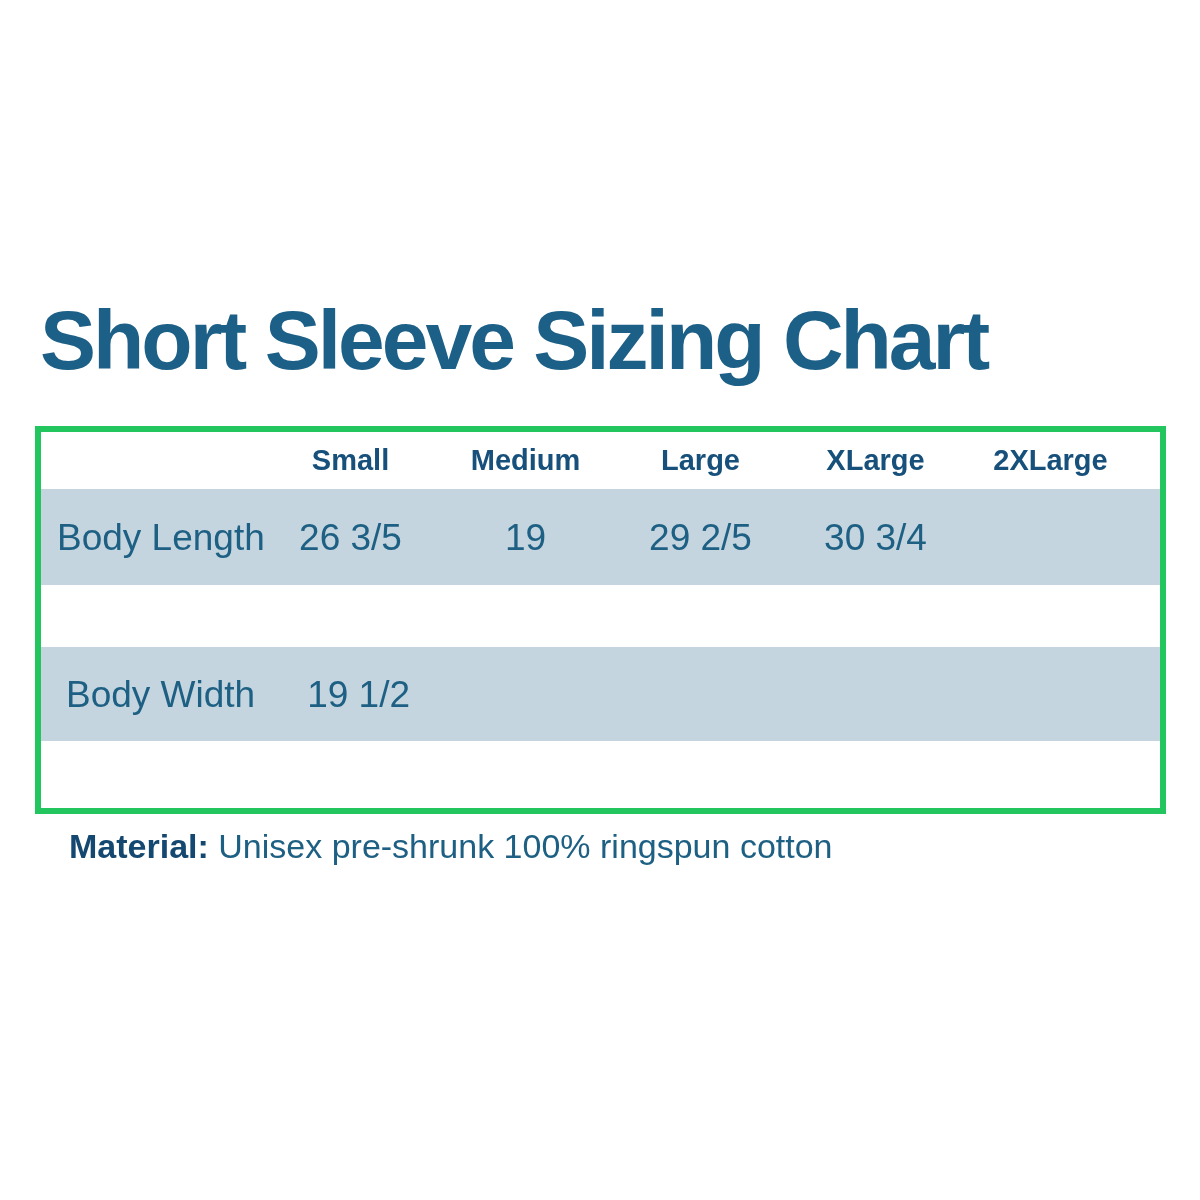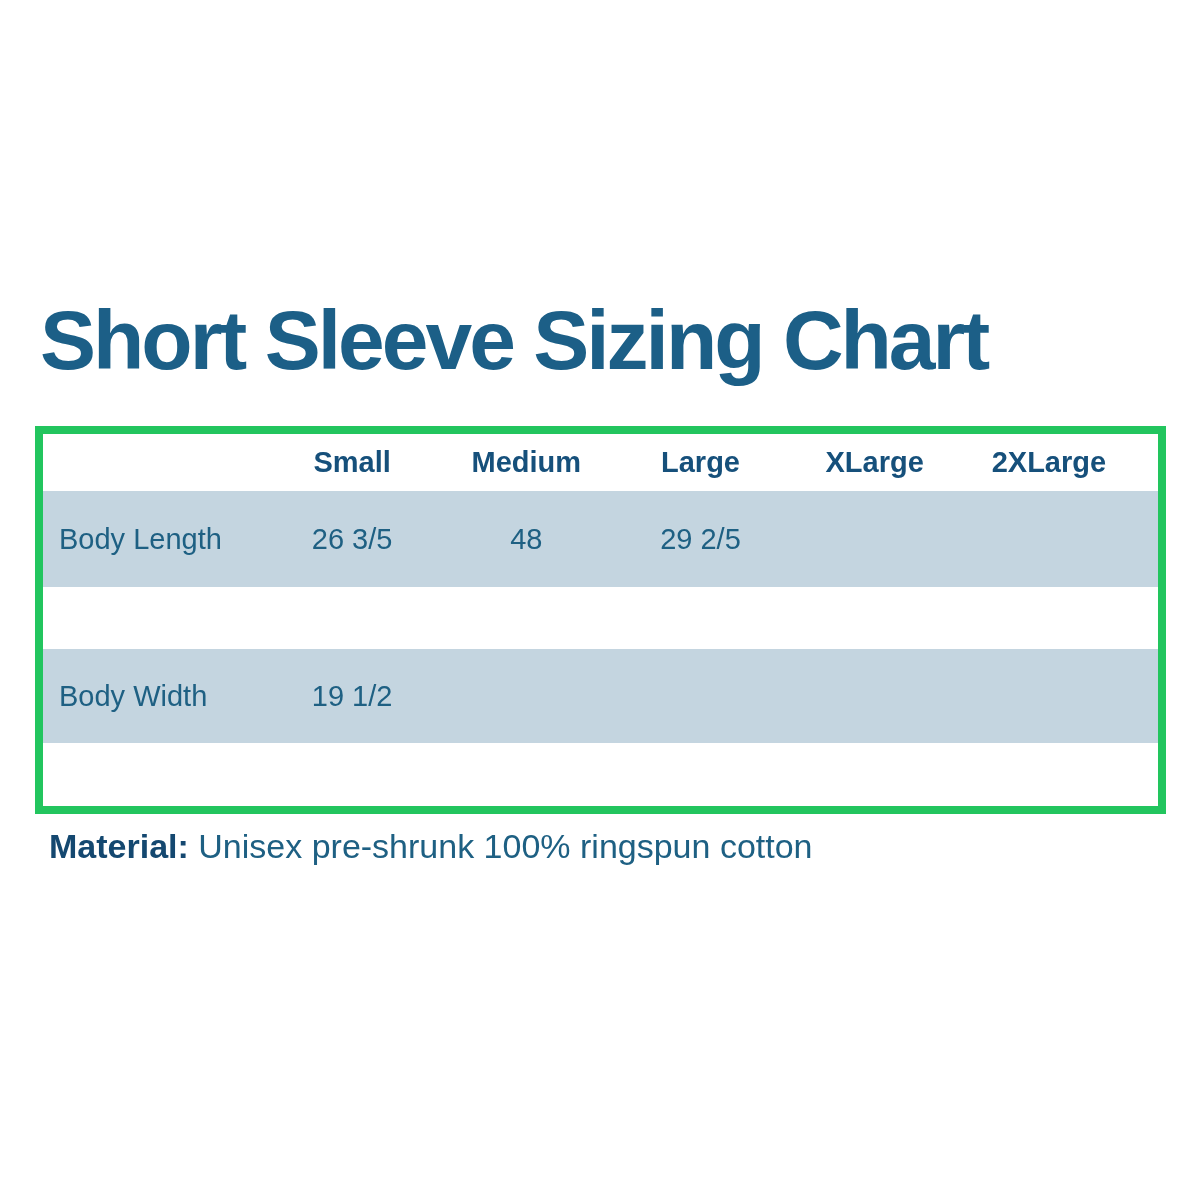--- a/index.html
+++ b/index.html
@@ -27,57 +27,57 @@
     color: #1c5f87;
     white-space: nowrap;
   }
   .size-table {
     position: absolute;
     left: 35px;
     top: 426px;
     width: 1131px;
     height: 388px;
     box-sizing: border-box;
-    border: 8px solid #22c55e;
+    border: 6px solid #22c55e;
     background: #ffffff;
     display: flex;
     flex-direction: column;
   }
   .trow {
     display: grid;
     grid-template-columns: 222px repeat(5, 1fr);
     padding-right: 22px;
     align-items: center;
     box-sizing: border-box;
   }
   .trow.header-row { height: 57px; }
   .trow.data-row   { background: #c4d5e0; }
   .trow.row-length { height: 96px; }
   .trow.spacer-1   { height: 62px; background: #ffffff; }
-  .trow.row-width  { height: 94px; }
+  .trow.row-width  { height: 94px; padding-left: 9px; }
   .trow.spacer-2   { flex: 1; background: #ffffff; }
   .cell {
     text-align: center;
     color: #1e6083;
-    font-size: 29px;
+    font-size: 37px;
     line-height: 1;
   }
   .cell.head {
     font-weight: 700;
     color: #16507b;
     font-size: 29px;
   }
   .cell.label-cell {
     text-align: left;
     padding-left: 16px;
     white-space: nowrap;
   }
   .notes {
     position: absolute;
-    left: 49px;
+    left: 69px;
     top: 826px;
     color: #1e6083;
     font-size: 34px;
     line-height: 40px;
   }
   .notes p { margin: 0; }
   .notes .bold {
     font-weight: 700;
     color: #144870;
   }
@@ -96,22 +96,23 @@
       <div class="cell head">Small</div>
       <div class="cell head">Medium</div>
       <div class="cell head">Large</div>
       <div class="cell head">XLarge</div>
       <div class="cell head">2XLarge</div>
     </div>
 
     <div class="trow data-row row-length">
       <div class="cell label-cell">Body Length</div>
       <div class="cell">26 3/5</div>
-      <div class="cell">48</div>
+      <div class="cell">19</div>
       <div class="cell">29 2/5</div>
+      <div class="cell">30 3/4</div>
     </div>
 
     <div class="trow spacer-1"></div>
 
     <div class="trow data-row row-width">
       <div class="cell label-cell">Body Width</div>
       <div class="cell">19 1/2</div>
     </div>
 
     <div class="trow spacer-2"></div>

